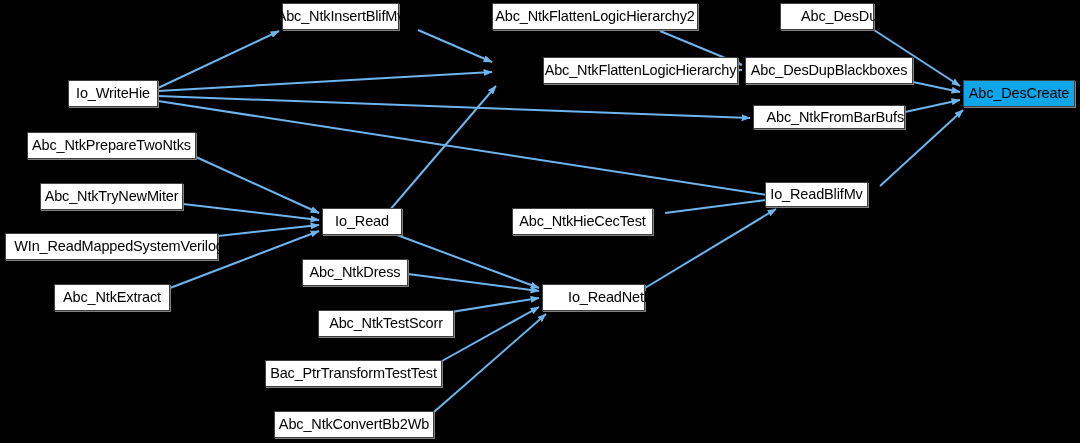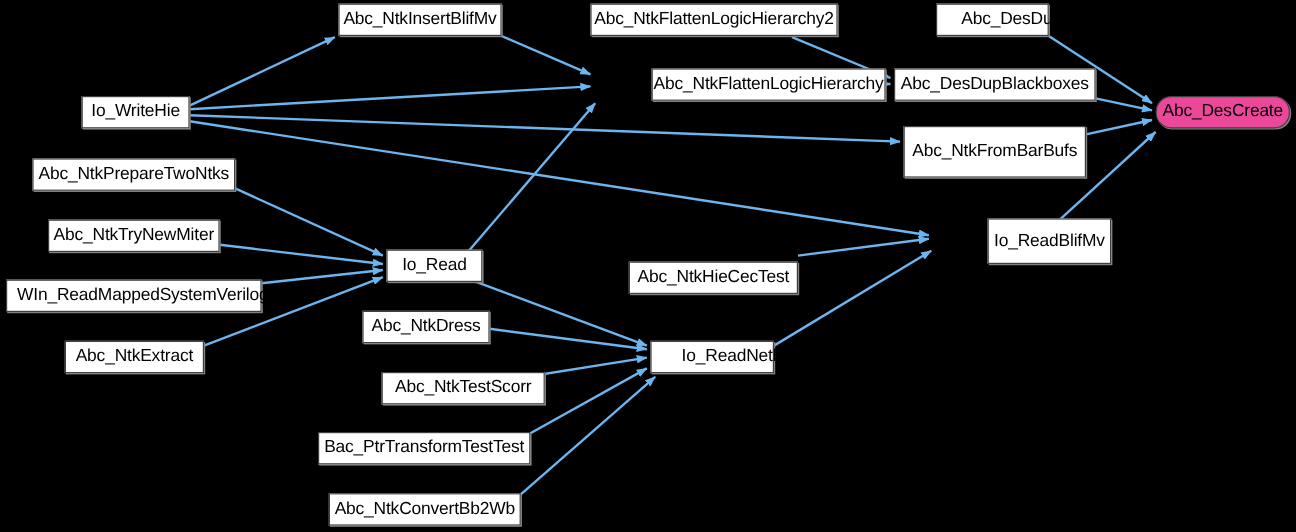--- a/index.html
+++ b/index.html
@@ -32,22 +32,21 @@
     font-size: 14.5px;
     line-height: 1;
     display: flex;
     align-items: center;
     justify-content: center;
     white-space: nowrap;
     letter-spacing: -0.15px;
     cursor: pointer;
   }
   .node.highlight {
-    background: #ec4899;
-    border-radius: 13px;
+    background: #0ea5e9;
   }
   .node-label {
     pointer-events: none;
   }
 </style>
 </head>
 <body>
 
 <div id="graph-root">
   <svg id="edge-layer" viewBox="0 0 1080 443" xmlns="http://www.w3.org/2000/svg">
@@ -79,54 +78,54 @@
         <path d="M408,274 L539,291" stroke="#6cb5ee" stroke-width="2" fill="none" marker-end="url(#arrowhead)"></path>
         <path d="M420,317 L539,298" stroke="#6cb5ee" stroke-width="2" fill="none" marker-end="url(#arrowhead)"></path>
         <path d="M442,361 L539,307" stroke="#6cb5ee" stroke-width="2" fill="none" marker-end="url(#arrowhead)"></path>
         <path d="M434,412 L546,314" stroke="#6cb5ee" stroke-width="2" fill="none" marker-end="url(#arrowhead)"></path>
       </g>
   </svg>
   <div id="nodes-layer">
       <div class="node" style="left: 68px; top: 80px; width: 90px; height: 27px;">
         <span class="node-label">Io_WriteHie</span>
       </div>
-      <div class="node" style="left: 282px; top: 3px; width: 136px; height: 27px;">
+      <div class="node" style="left: 282px; top: 3px; width: 117px; height: 27px;">
         <span class="node-label">Abc_NtkInsertBlifMv</span>
       </div>
       <div class="node" style="left: 492px; top: 3px; width: 206px; height: 27px;">
         <span class="node-label">Abc_NtkFlattenLogicHierarchy2</span>
       </div>
       <div class="node" style="left: 780px; top: 3px; width: 94px; height: 27px; padding-left: 32px;">
         <span class="node-label">Abc_DesDup</span>
       </div>
       <div class="node" style="left: 495px; top: 57px; width: 195px; height: 27px; margin-left: 48px;">
         <span class="node-label">Abc_NtkFlattenLogicHierarchy</span>
       </div>
       <div class="node" style="left: 745px; top: 57px; width: 168px; height: 27px;">
         <span class="node-label">Abc_DesDupBlackboxes</span>
       </div>
       <div class="node highlight" style="left: 963px; top: 80px; width: 112px; height: 27px;">
         <span class="node-label">Abc_DesCreate</span>
       </div>
-      <div class="node" style="left: 753px; top: 105px; width: 152px; height: 43px;">
+      <div class="node" style="left: 753px; top: 105px; width: 152px; height: 24px; justify-content: flex-end;">
         <span class="node-label">Abc_NtkFromBarBufs</span>
       </div>
       <div class="node" style="left: 27px; top: 132px; width: 169px; height: 27px;">
         <span class="node-label">Abc_NtkPrepareTwoNtks</span>
       </div>
       <div class="node" style="left: 40px; top: 183px; width: 143px; height: 27px;">
         <span class="node-label">Abc_NtkTryNewMiter</span>
       </div>
-      <div class="node" style="left: 823px; top: 182px; width: 103px; height: 38px;">
+      <div class="node" style="left: 765px; top: 182px; width: 103px; height: 25px;">
         <span class="node-label">Io_ReadBlifMv</span>
       </div>
       <div class="node" style="left: 322px; top: 208px; width: 80px; height: 27px;">
         <span class="node-label">Io_Read</span>
       </div>
-      <div class="node" style="left: 524px; top: 208px; width: 141px; height: 27px; margin-top: 10px;">
+      <div class="node" style="left: 512px; top: 208px; width: 141px; height: 27px;">
         <span class="node-label">Abc_NtkHieCecTest</span>
       </div>
       <div class="node" style="left: 5px; top: 233px; width: 213px; height: 27px; padding-left: 15px;">
         <span class="node-label">WIn_ReadMappedSystemVerilog</span>
       </div>
       <div class="node" style="left: 302px; top: 259px; width: 106px; height: 27px; text-align: right;">
         <span class="node-label">Abc_NtkDress</span>
       </div>
       <div class="node" style="left: 54px; top: 284px; width: 116px; height: 27px;">
         <span class="node-label">Abc_NtkExtract</span>

